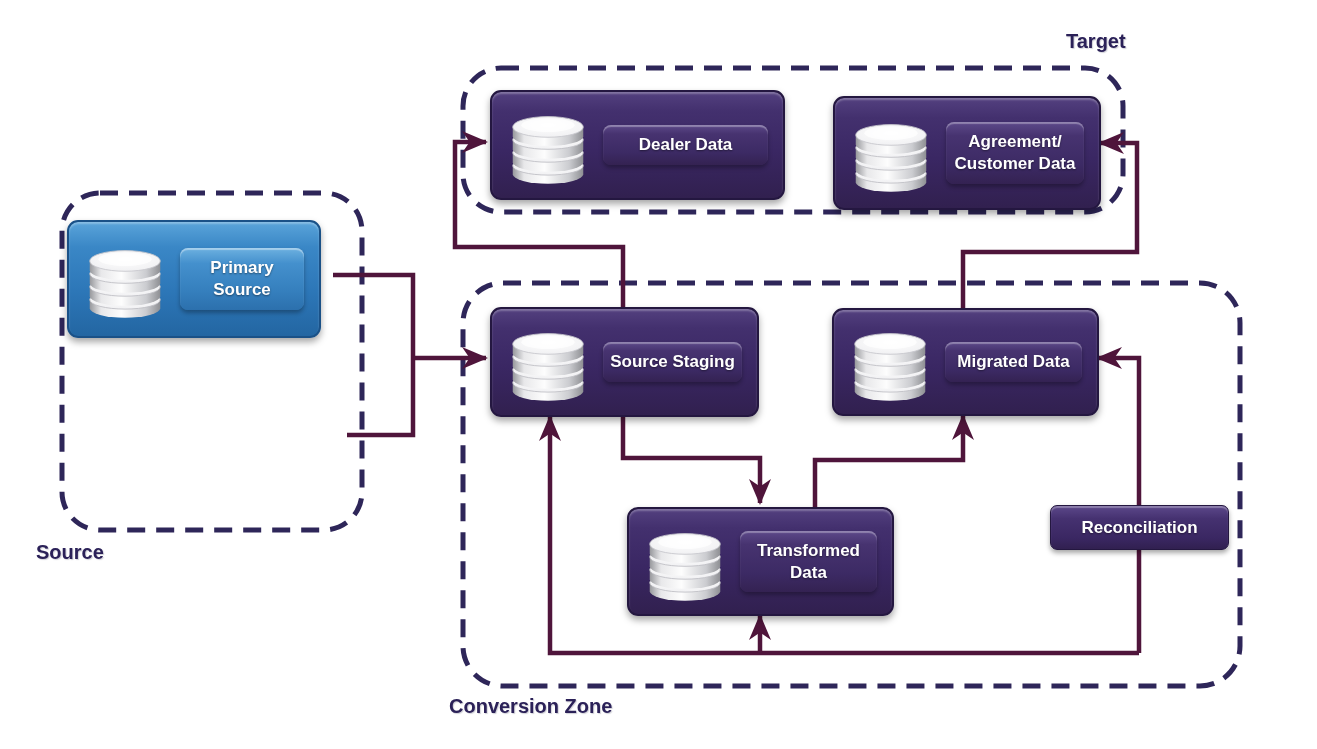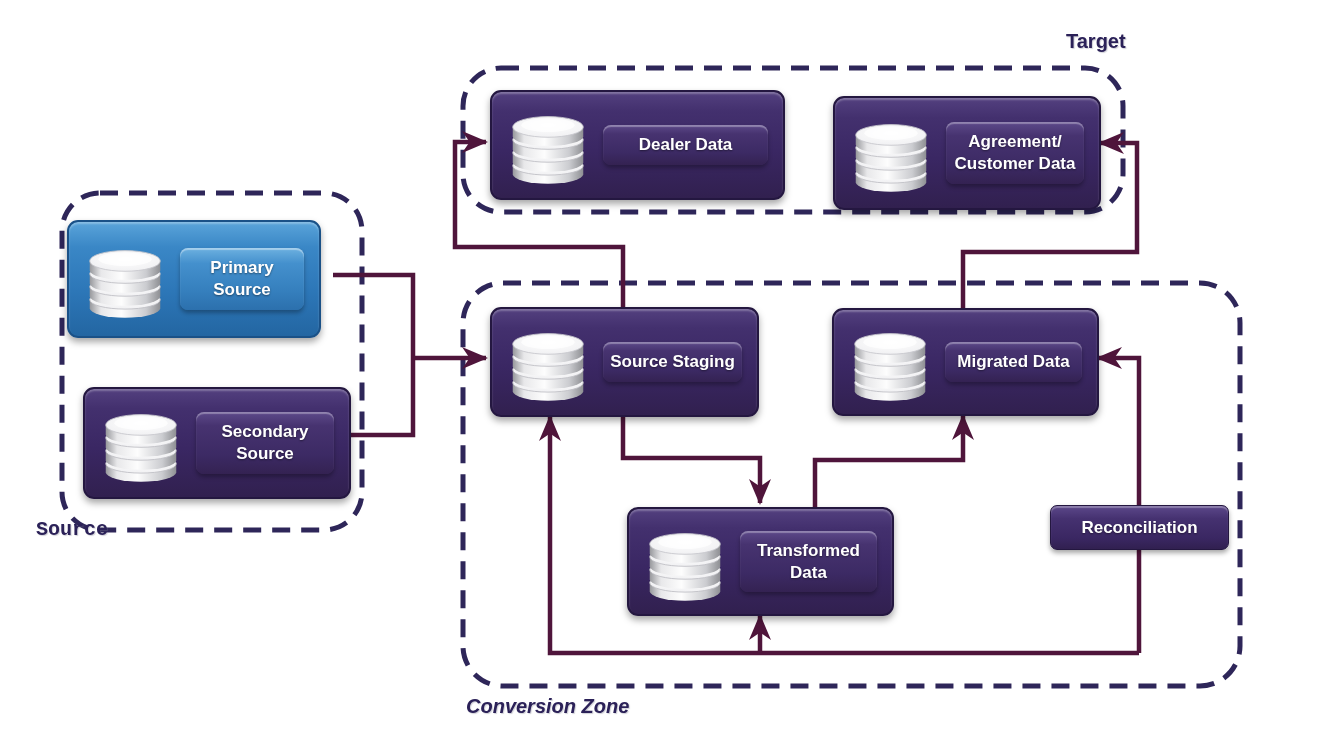--- a/index.html
+++ b/index.html
@@ -103,37 +103,31 @@
     <path class="edge" marker-end="url(#arrow)" d="M413,358 L486,358"></path>
     <path class="edge" marker-end="url(#arrow)" d="M623,310 L623,247 L455,247 L455,142 L486,142"></path>
     <path class="edge" marker-end="url(#arrow)" d="M623,413 L623,458 L760,458 L760,503"></path>
     <path class="edge" marker-end="url(#arrow)" d="M815,507 L815,460 L963,460 L963,416"></path>
     <path class="edge" marker-end="url(#arrow)" d="M963,310 L963,252 L1137,252 L1137,143 L1100,143"></path>
     <path class="edge" marker-end="url(#arrow)" d="M1139,653 L1139,358 L1098,358"></path>
     <path class="edge" marker-end="url(#arrow)" d="M1139,653 L550,653 L550,417"></path>
     <path class="edge" marker-end="url(#arrow)" d="M760,653 L760,616"></path>
   </svg>
 
-  <div class="zone-label" style="left:36px;top:518px;font-family:Liberation Mono, monospace;">Source</div>
+  <div class="zone-label" style="left:36px;top:541px;">Source</div>
   <div class="zone-label" style="left:1066px;top:30px;">Target</div>
-  <div class="zone-label" style="left:466px;top:695px;font-style:italic;">Conversion Zone</div>
+  <div class="zone-label" style="left:449px;top:695px;">Conversion Zone</div>
 
   <div class="node blue" style="left:67px;top:220px;width:250px;height:114px;">
     <svg class="db-icon">
         <use href="#dbicon"></use>
       </svg>
     <div class="node-label">Primary Source</div>
   </div>
 
-  <div class="node purple" style="left:83px;top:387px;width:264px;height:108px;">
-    <svg class="db-icon">
-        <use href="#dbicon"></use>
-      </svg>
-    <div class="node-label">Secondary Source</div>
-  </div>
 
   <div class="node purple" style="left:490px;top:90px;width:291px;height:106px;">
     <svg class="db-icon">
         <use href="#dbicon"></use>
       </svg>
     <div class="node-label">Dealer Data</div>
   </div>
 
   <div class="node purple" style="left:833px;top:96px;width:264px;height:110px;">
     <svg class="db-icon">

